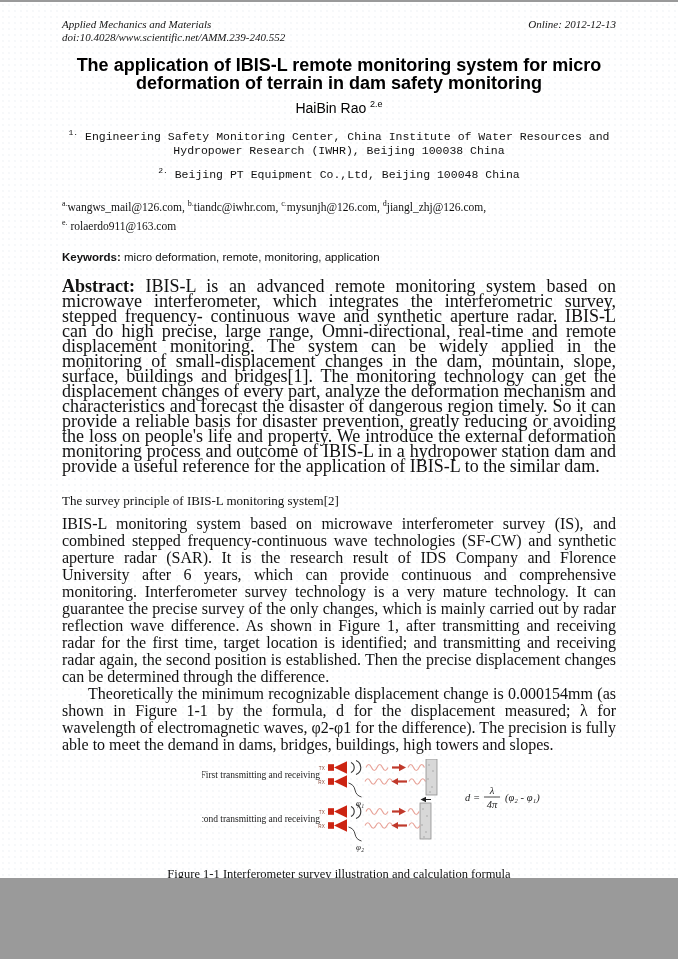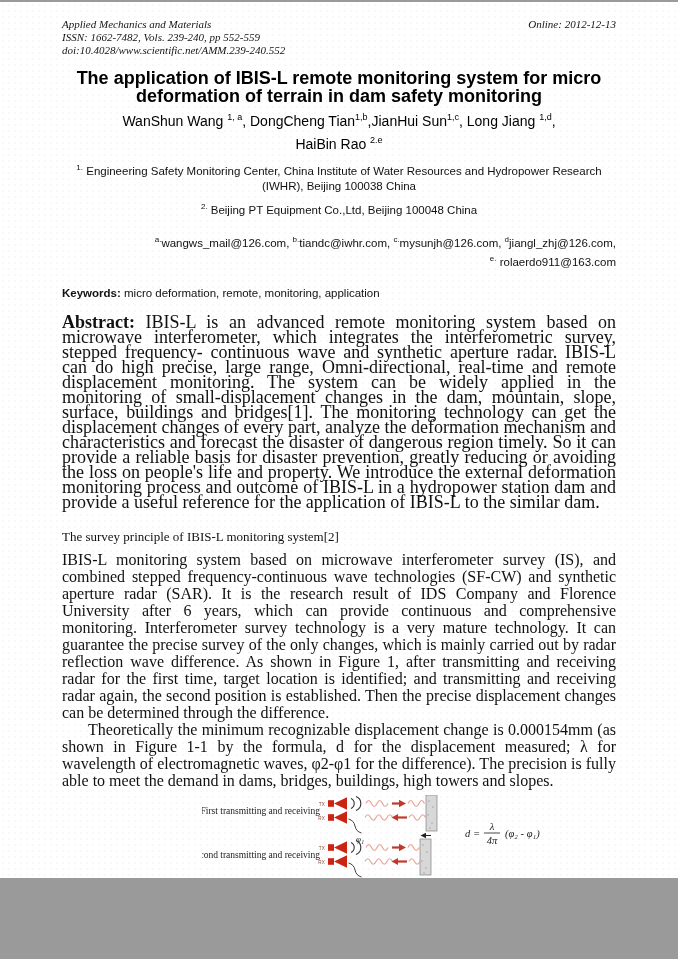--- a/index.html
+++ b/index.html
@@ -14,25 +14,25 @@
   .header-row{display:flex;justify-content:space-between;padding-top:16px;}
   .header-left div, .header-right{
     font-style:italic;font-size:11px;line-height:13px;color:#141414;
     font-family:"Liberation Serif","DejaVu Serif",serif;
   }
   .title{margin-top:12px;text-align:center;font-family:"Liberation Sans","DejaVu Sans",sans-serif;
     font-weight:bold;font-size:18px;line-height:18px;color:#000;}
   .authors{margin-top:3px;text-align:center;font-family:"Liberation Sans","DejaVu Sans",sans-serif;
     font-size:14px;line-height:19px;color:#000;}
   .authors sup{font-size:9px;}
-  .affil{margin-top:7px;text-align:center;font-family:Liberation Sans, sans-serif;
+  .affil{margin-top:7px;text-align:center;font-family:Liberation Mono, monospace;
     font-size:11.5px;line-height:15px;}
   .affil sup{font-size:8px;}
   .affil2{margin-top:5px;}
-  .emails{margin-top:14px;text-align:right;font-family:Liberation Sans, sans-serif;
+  .emails{margin-top:14px;text-align:left;font-family:Liberation Serif, serif;
     font-size:11.5px;line-height:15px;}
   .emails sup{font-size:8px;}
   .keywords{margin-top:16px;font-family:"Liberation Sans","DejaVu Sans",sans-serif;font-size:11.5px;line-height:15px;}
   .keywords b{font-weight:bold;}
   .abstract{margin:14px 0 0 0;font-size:18px;line-height:15px;text-align:justify;}
   .abstract b{font-weight:bold;}
   .sec-heading{margin:18px 0 0 0;font-size:13px;font-weight:normal;line-height:17px;}
   .body-para{margin:6px 0 0 0;font-size:16px;line-height:17px;text-align:justify;}
   .body-para.indent{margin-top:0;text-indent:26px;}
   .figure-wrap{margin-top:6px;}
@@ -52,33 +52,31 @@
 </style>
 </head>
 <body>
 
 <div class="page">
   <div class="content">
 
     <div class="header-row">
       <div class="header-left">
         <div>Applied Mechanics and Materials</div>
-        <div>ISSN: 1662-7482, Vols. 239-240, pp 552-559</div>
         <div>doi:10.4028/www.scientific.net/AMM.239-240.552</div>
       </div>
       <div class="header-right">Online: 2012-12-13</div>
     </div>
 
     <div class="title">
       <div>The application of IBIS-L remote monitoring system for micro</div>
       <div>deformation of terrain in dam safety monitoring</div>
     </div>
 
     <div class="authors">
-      <div><span>WanShun Wang </span><sup>1, a</sup><span>, DongCheng Tian</span><sup>1,b</sup><span>,JianHui Sun</span><sup>1,c</sup><span>, Long Jiang </span><sup>1,d</sup><span>,</span></div>
       <div><span>HaiBin Rao </span><sup>2.e</sup></div>
     </div>
 
     <div class="affil"><sup>1.</sup><span> Engineering Safety Monitoring Center, China Institute of Water Resources and Hydropower Research (IWHR), Beijing 100038 China</span></div>
     <div class="affil affil2"><sup>2.</sup><span> Beijing PT Equipment Co.,Ltd, Beijing 100048 China</span></div>
 
     <div class="emails">
       <div><sup>a.</sup><span>wangws_mail@126.com, </span><sup>b.</sup><span>tiandc@iwhr.com, </span><sup>c.</sup><span>mysunjh@126.com, </span><sup>d</sup><span>jiangl_zhj@126.com,</span></div>
       <div><sup>e.</sup><span> rolaerdo911@163.com</span></div>
     </div>

